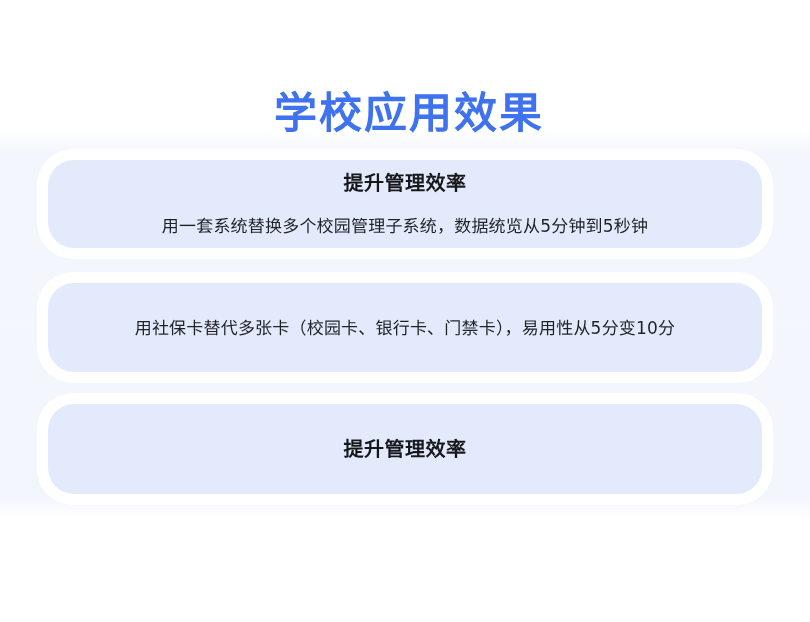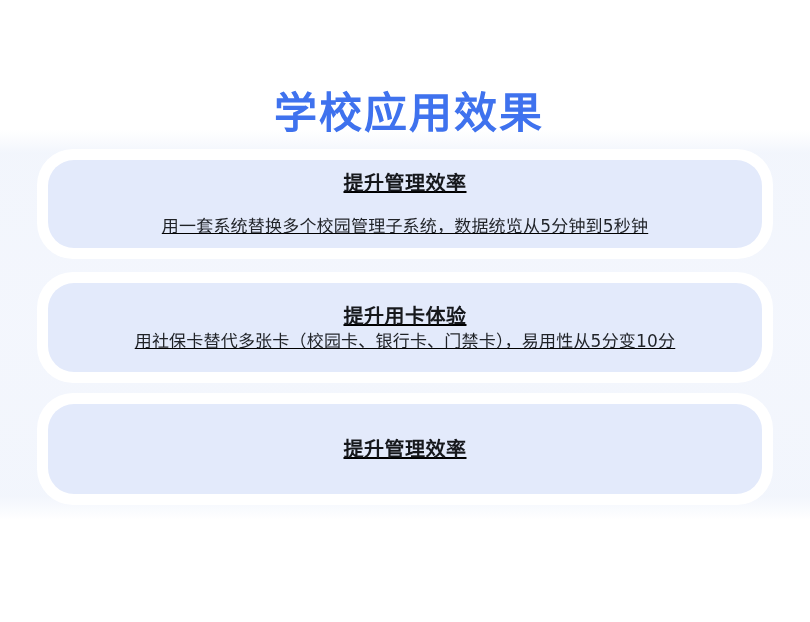--- a/index.html
+++ b/index.html
@@ -71,21 +71,20 @@
   }
 
   .card-wrap {
     position: absolute;
     left: 37px;
     width: 736px;
     box-sizing: border-box;
     padding: 11px;
     border-radius: 36px;
     background: #ffffff;
-    text-decoration: underline;
   }
 
   .card-wrap.c1 { top: 149px; height: 110px; }
   .card-wrap.c2 { top: 272px; height: 111px; }
   .card-wrap.c3 { top: 393px; height: 112px; }
 
   .card {
     width: 100%;
     height: 100%;
     box-sizing: border-box;
@@ -133,21 +132,20 @@
 
     <div class="card-wrap c1">
       <div class="card">
         <div class="card-title">提升管理效率</div>
         <div class="card-body">用一套系统替换多个校园管理子系统，数据统览从5分钟到5秒钟</div>
       </div>
     </div>
 
     <div class="card-wrap c2">
       <div class="card">
-        <div class="card-title">提升用卡体验</div>
         <div class="card-body">用社保卡替代多张卡（校园卡、银行卡、门禁卡），易用性从5分变10分</div>
       </div>
     </div>
 
     <div class="card-wrap c3">
       <div class="card">
         <div class="card-title">提升管理效率</div>
       </div>
     </div>
 

